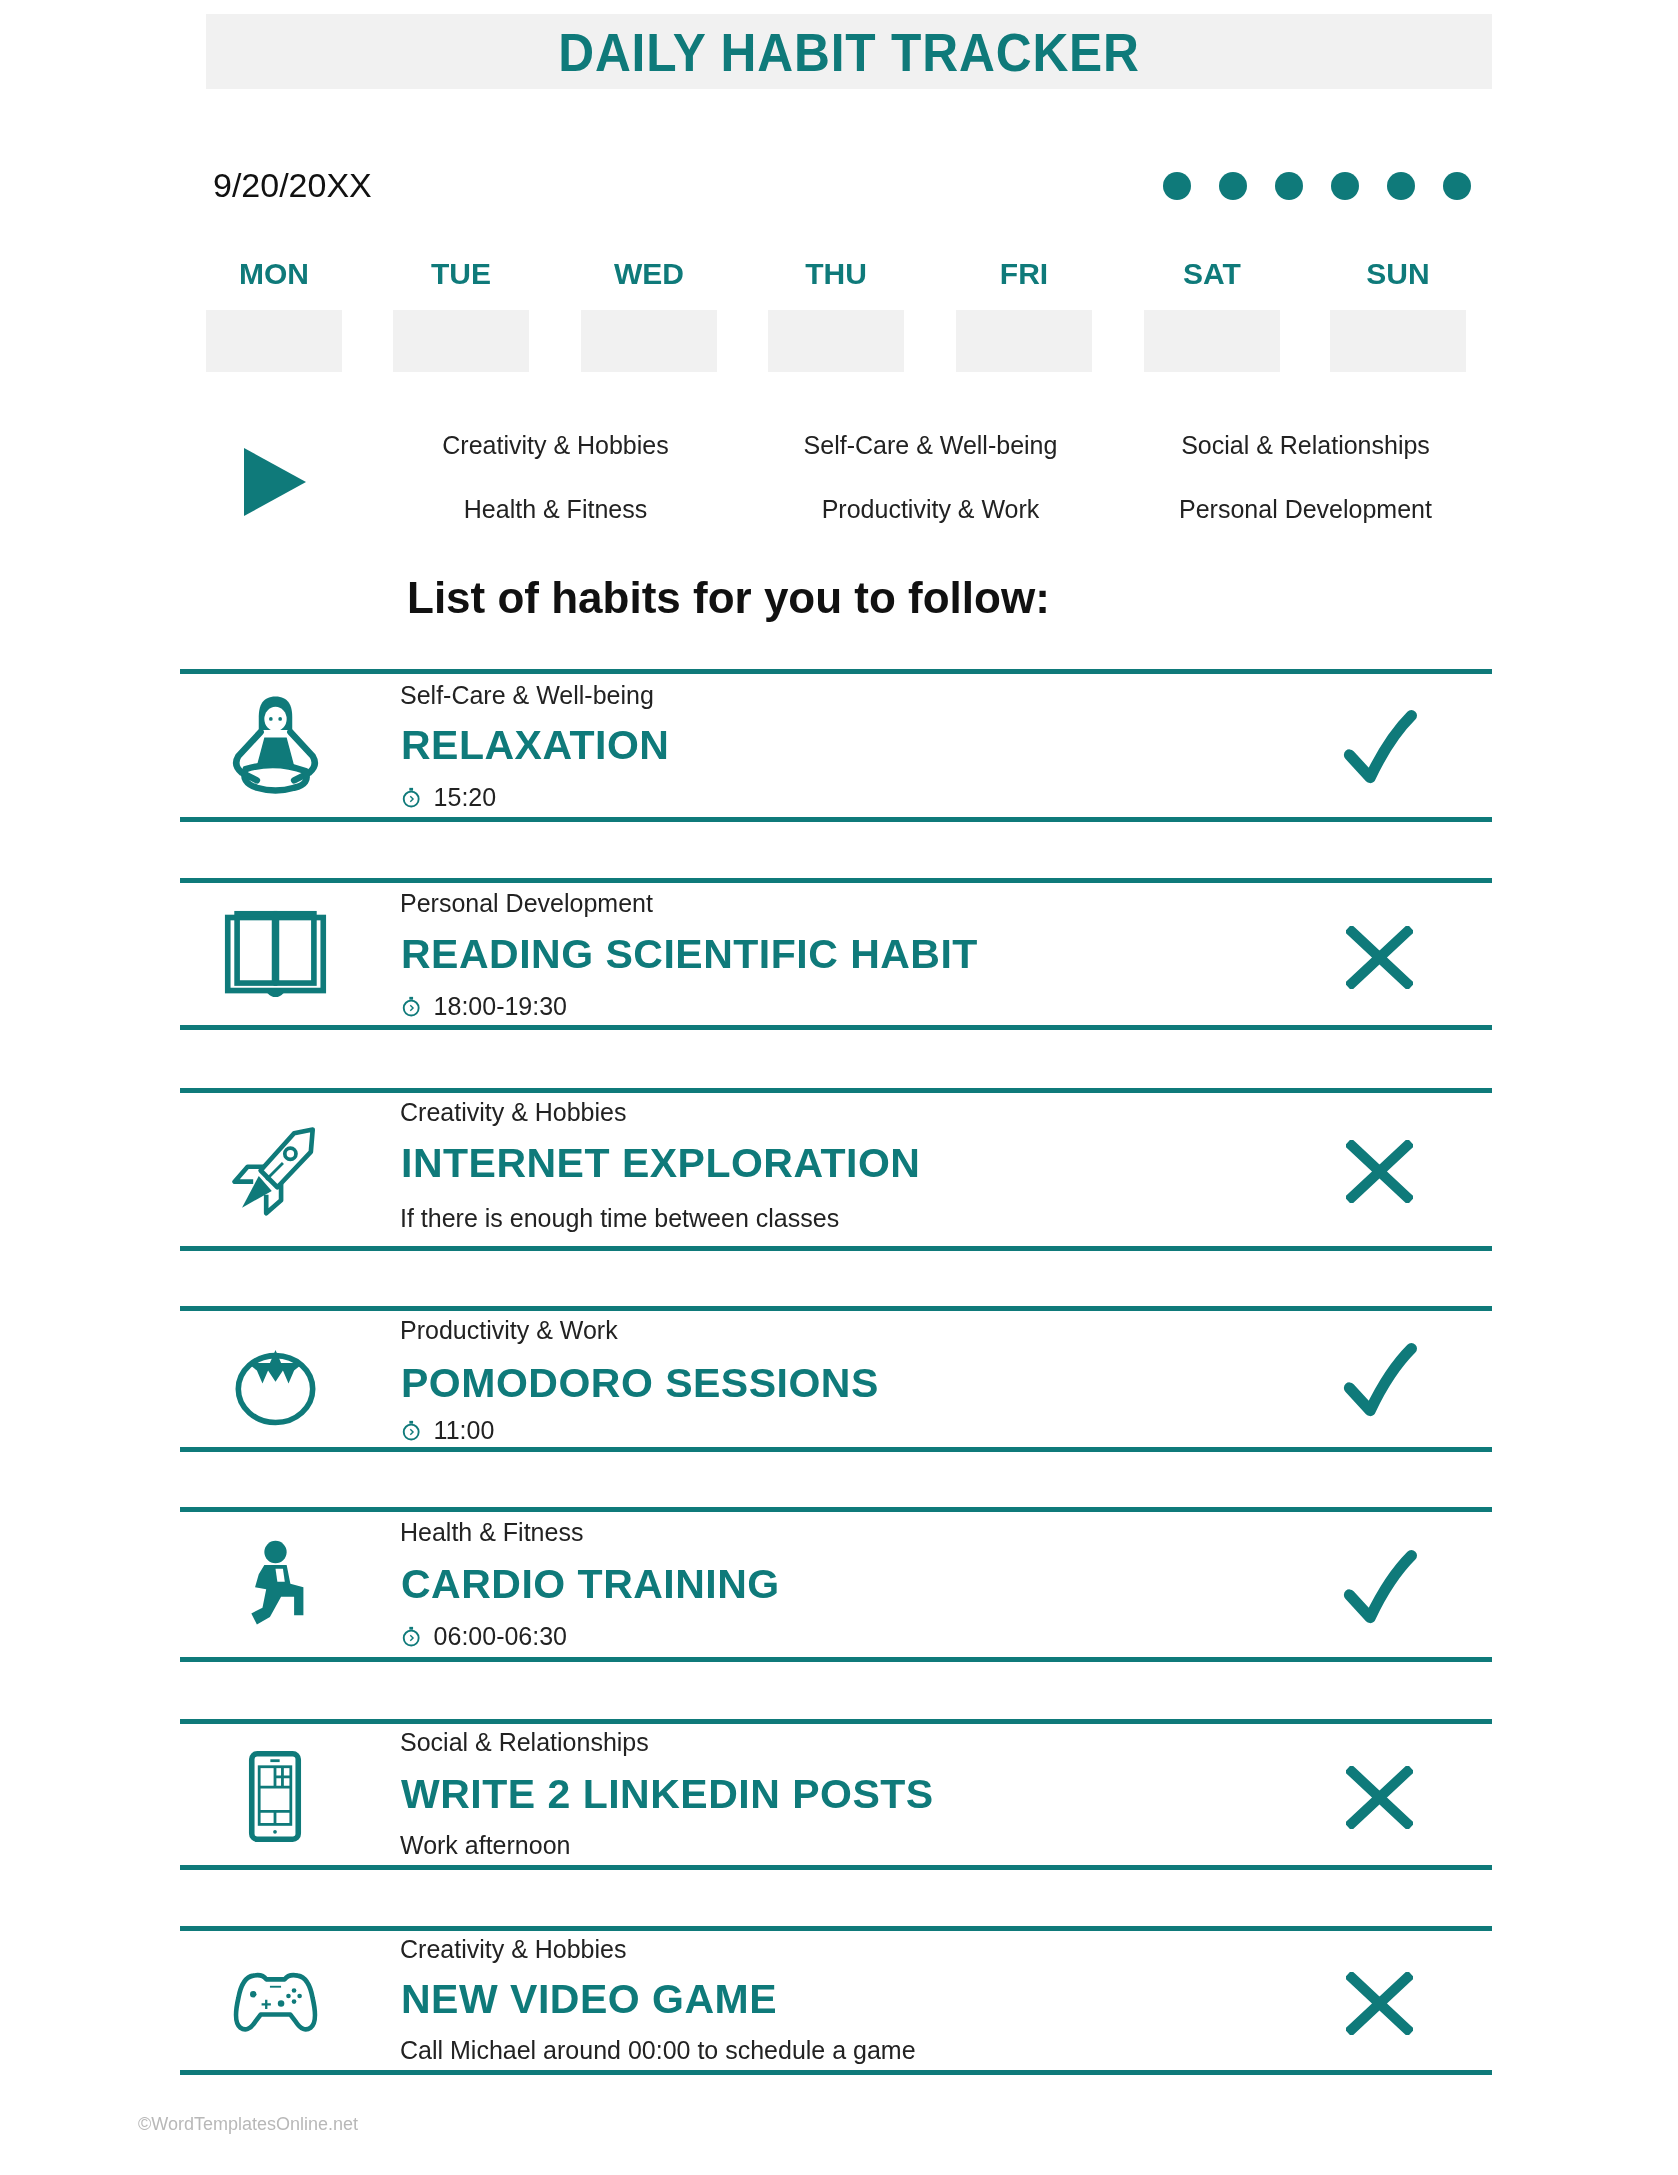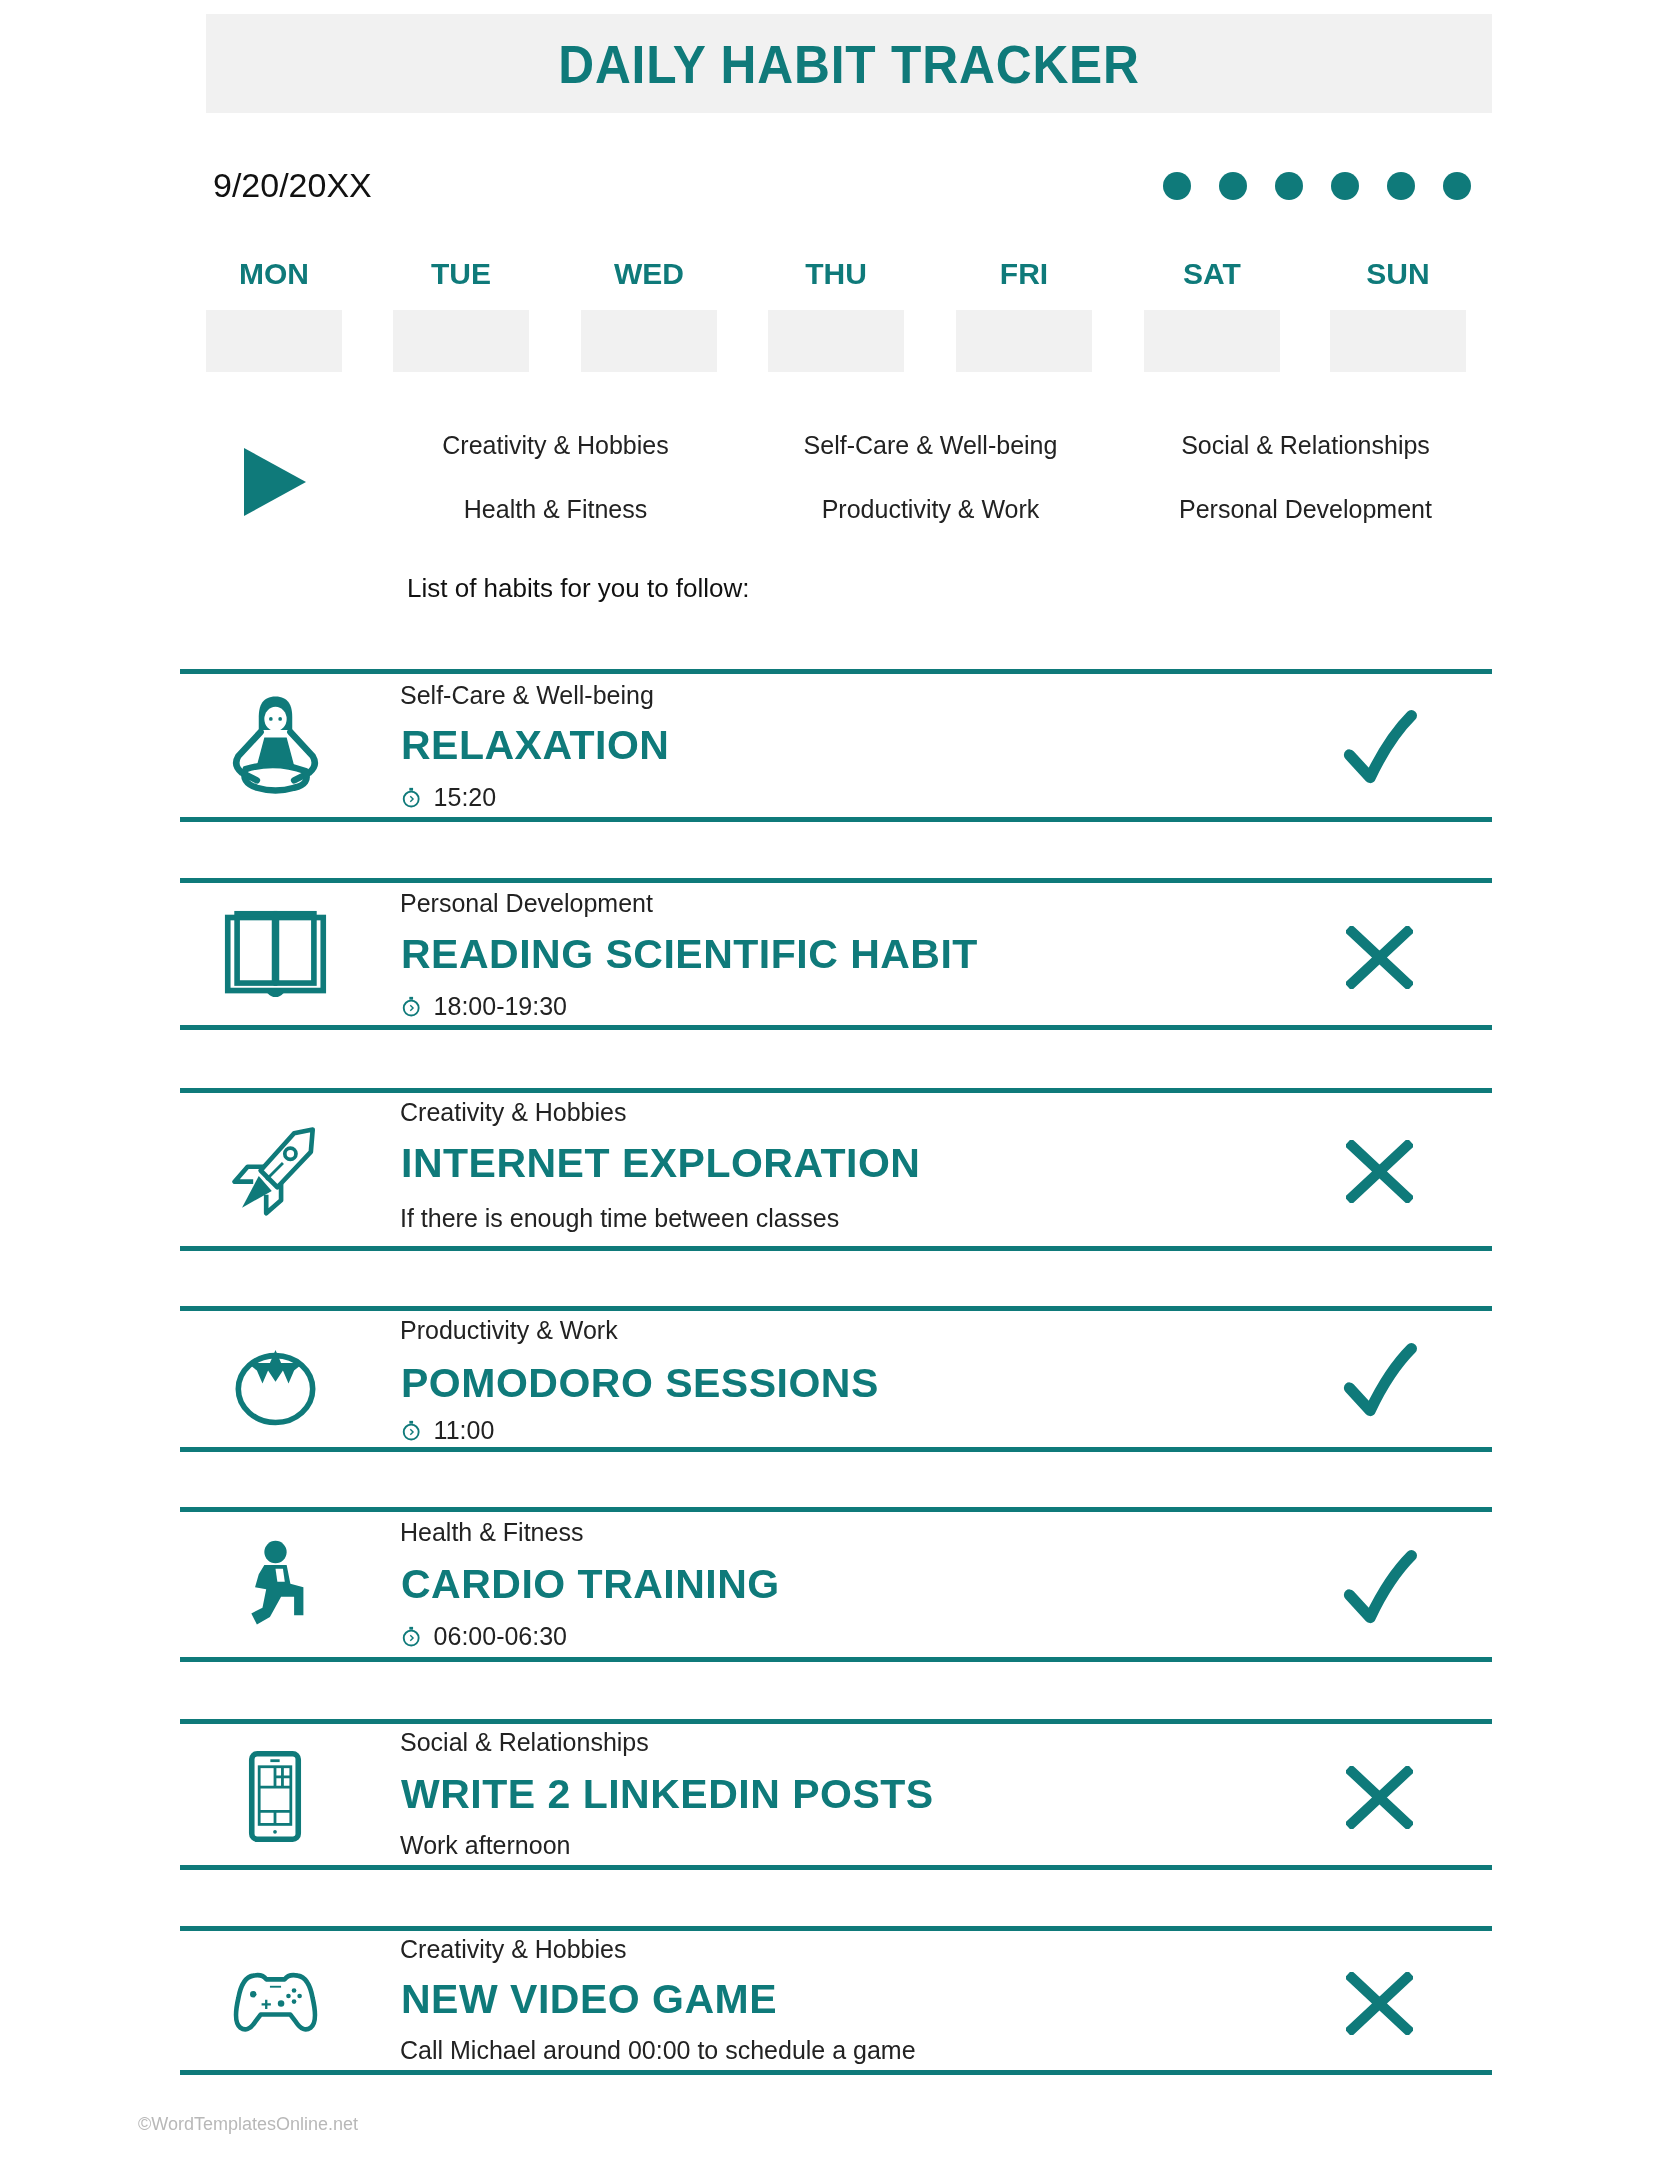--- a/index.html
+++ b/index.html
@@ -1,38 +1,38 @@
 <!DOCTYPE html>
 <html style="font-size:15px"><head>
 <meta charset="utf-8">
 <style>
   html, body { margin:0; padding:0; background:#ffffff; }
   body { width:1678px; height:2176px; position:relative; overflow:hidden;
          font-family:"Liberation Sans", sans-serif; color:#111; }
   .abs { position:absolute; }
 
-  .header { left:206px; top:14px; width:1286px; height:99px; background:#f1f1f1; }
+  .header { left:206px; top:14px; width:1286px; height:75px; background:#f1f1f1; }
   .header-title { position:absolute; left:0; right:0; top:0; bottom:0; display:flex;
                   align-items:center; justify-content:center; font-size:54px; font-weight:700;
                   color:#0f7a7a; letter-spacing:0.9px; transform:scaleX(0.92); }
 
   .date { left:213px; top:166px; font-size:34px; color:#111; }
 
   .dots { left:1163px; top:172px; width:308px; height:28px; display:flex; justify-content:space-between; }
   .dot { width:28px; height:28px; border-radius:50%; background:#0f7a7a; }
 
   .day-label { top:257px; width:136px; text-align:center; font-size:30px; font-weight:700; color:#0f7a7a; }
   .day-box { top:310px; width:136px; height:62px; background:#f1f1f1; }
 
   .play { left:244px; top:448px; width:0; height:0; border-top:34px solid transparent;
           border-bottom:34px solid transparent; border-left:62px solid #0f7a7a; }
 
   .cat { width:373px; text-align:center; font-size:25px; color:#222; }
 
-  .list-heading { left:407px; top:573px; font-size:26px; font-weight:400; color:#111; }
+  .list-heading { left:407px; top:573px; font-size:44px; font-weight:700; color:#111; }
 
   .hline { left:180px; width:1312px; height:4.7px; background:#0f7a7a; }
 
   .habit-icon { left:219px; width:112px; height:112px; display:flex; align-items:center; justify-content:center; }
   .habit-cat { left:400px; font-size:25px; color:#222; }
   .habit-title { left:401px; font-size:41px; font-weight:700; color:#0f7a7a; letter-spacing:0.5px; }
   .habit-detail { left:400px; font-size:25px; color:#222; display:flex; align-items:center; }
   .clock { width:22.4px; height:22.4px; margin-right:11.2px; }
   .status { left:1333px; width:93px; height:93px; display:flex; align-items:center; justify-content:center; }
 

